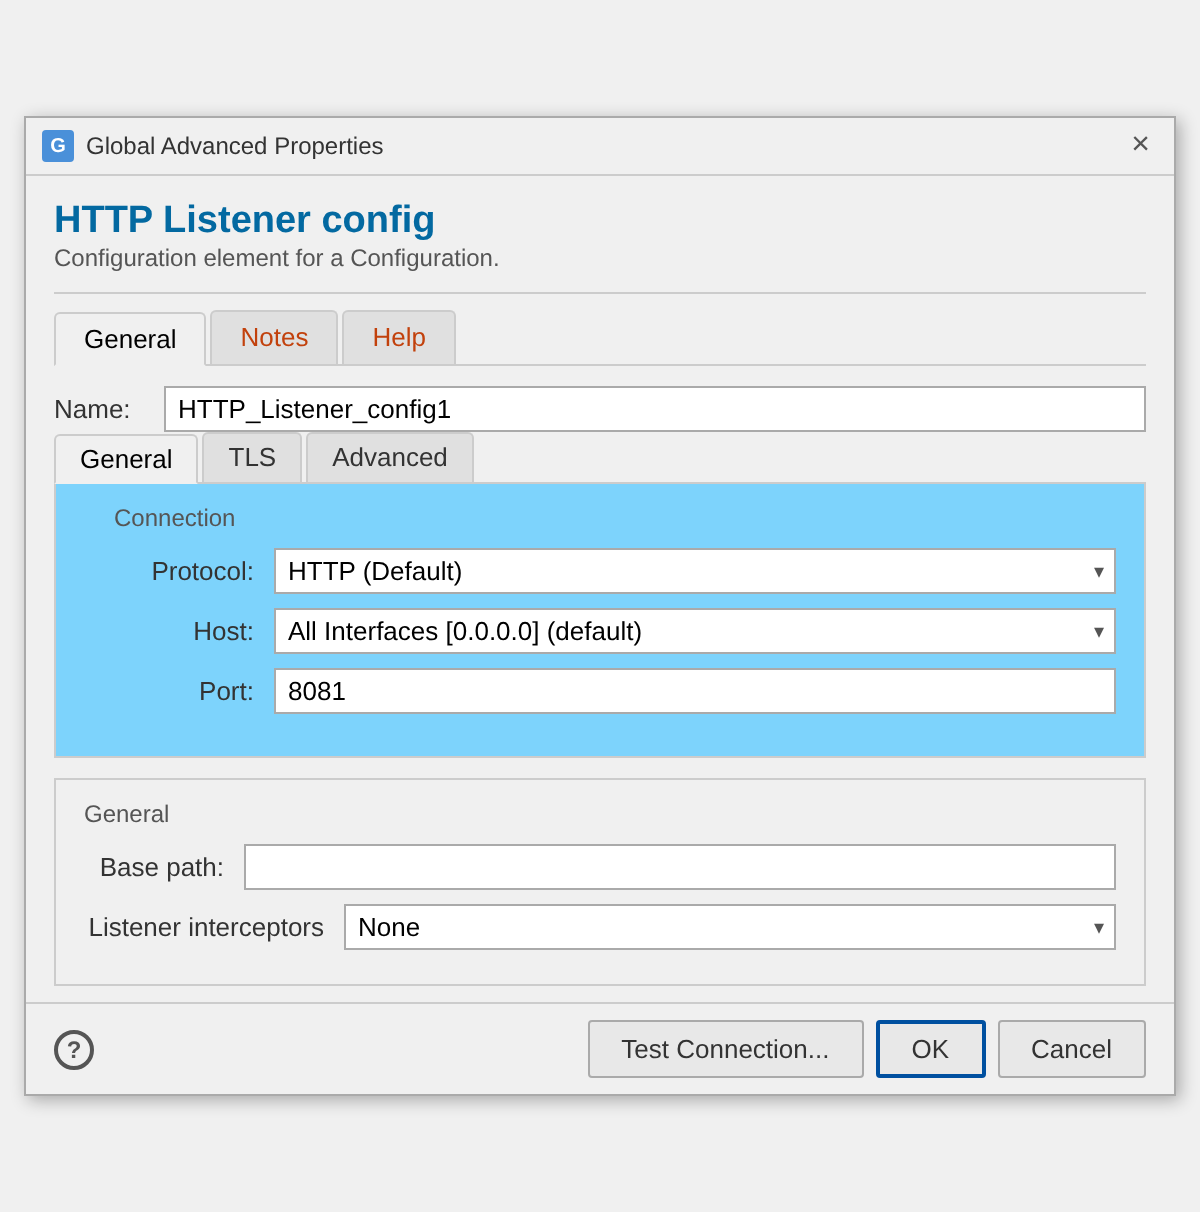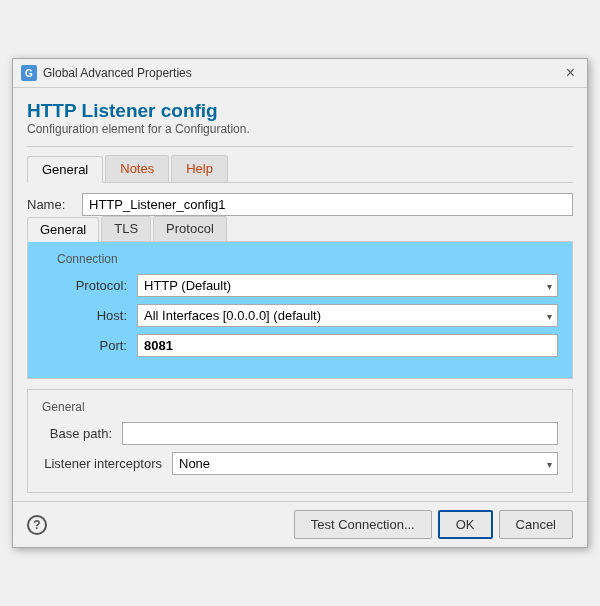--- a/index.html
+++ b/index.html
@@ -195,21 +195,20 @@
       pointer-events: none;
       font-size: 10px;
       color: #555;
     }
     .text-input {
       width: 100%;
       padding: 3px 6px;
       border: 1px solid #aaa;
       font-size: 13px;
       background: white;
-      font-weight: bold;
     }
     .general-section {
       border: 1px solid #ccc;
       padding: 10px 14px;
       margin-bottom: 0;
       background: #f0f0f0;
     }
     .general-section-title {
       font-size: 12px;
       color: #555;
@@ -287,21 +286,21 @@
     </div>
 
     <div class="name-row">
       <span class="name-label">Name:</span>
       <input class="name-input" type="text" value="HTTP_Listener_config1" style="">
     </div>
 
     <div class="inner-tabs">
       <div class="inner-tab active">General</div>
       <div class="inner-tab">TLS</div>
-      <div class="inner-tab">Protocol</div>
+      <div class="inner-tab">Advanced</div>
     </div>
 
     <div class="inner-panel">
       <div class="section-label">Connection</div>
 
       <div class="form-row">
         <span class="form-label">Protocol:</span>
         <div class="form-control">
           <div class="select-wrapper">
             <select class="select-box">

